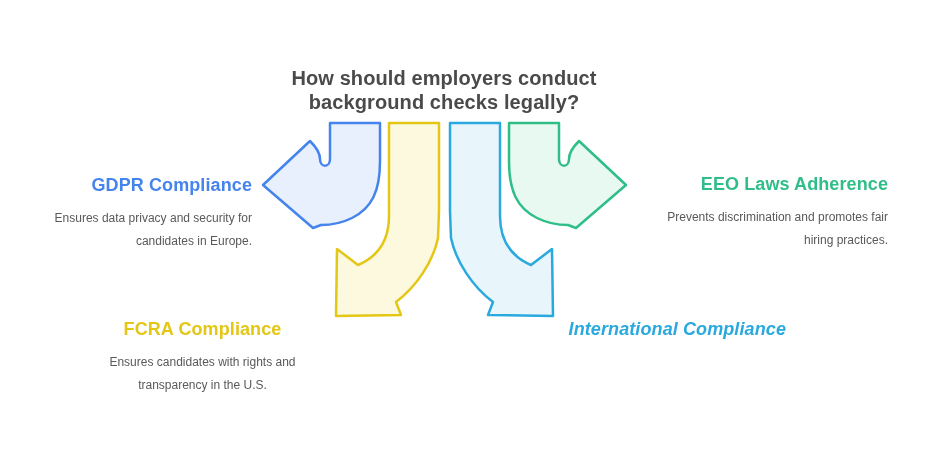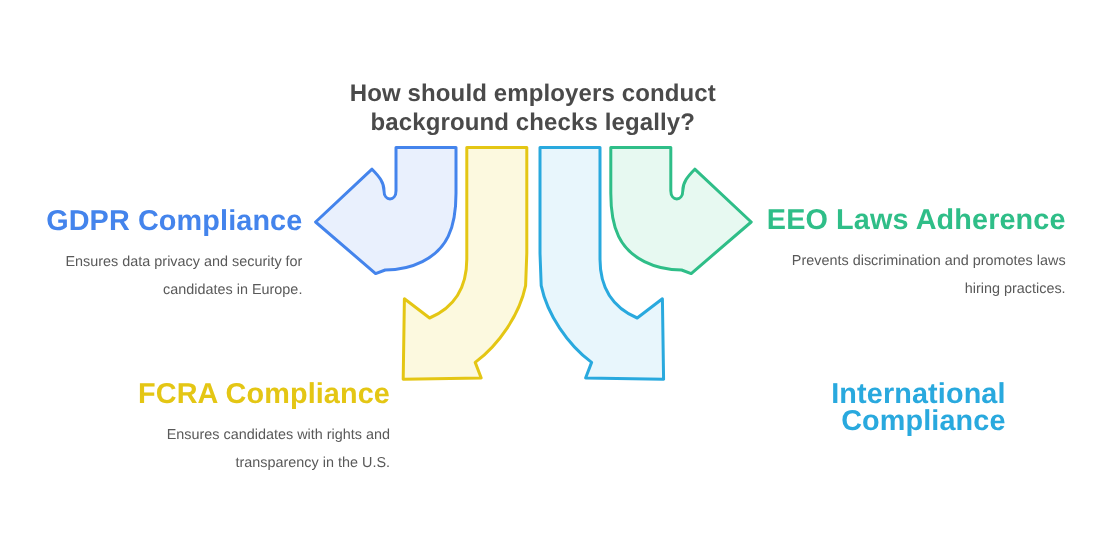--- a/index.html
+++ b/index.html
@@ -23,38 +23,38 @@
     letter-spacing:.1px;
   }
   #arrows{position:absolute;left:0;top:0;}
   #arrows path{stroke-width:2.5;stroke-linejoin:round;stroke-linecap:round;}
   .arrow-blue  {stroke:var(--blue);  fill:var(--blue_fill);}
   .arrow-yellow{stroke:var(--yellow);fill:var(--yellow_fill);}
   .arrow-cyan  {stroke:var(--cyan);  fill:var(--cyan_fill);}
   .arrow-green {stroke:var(--green); fill:var(--green_fill);}
   .item{position:absolute;}
   .item .label{
-    font-size:24px;line-height:22px;font-weight:700;
+    font-size:18px;line-height:22px;font-weight:700;
     margin:0 0 11px 0;letter-spacing:.1px;
   }
   .item .desc{
     font-size:12px;line-height:23px;
     color:var(--body_color,#595959);
     margin:0;
   }
   .align-right{text-align:right;}
   .align-left{text-align:right;}
   .label-blue  {color:var(--blue);}
   .label-yellow{color:var(--yellow);}
   .label-cyan  {color:var(--cyan);}
   .label-green {color:var(--green);}
   .item-gdpr {right:674px;top:158px;width:245px;}
-  .item-fcra {right:601px;top:302px;width:245px;}
+  .item-fcra {right:601px;top:302px;width:245px;text-align:center;}
   .item-eeo  {left:638px;top:157px;width:250px;}
-  .item-intl {left:588px;top:302px;width:250px;}
+  .item-intl {left:536px;top:302px;width:250px;font-style:italic;}
 </style>
 </head>
 <body>
 
 <div id="canvas">
 
   <div class="title">How should employers conduct background checks legally?</div>
 
   <svg id="arrows" width="926" height="459" viewBox="0 0 926 459" aria-hidden="true">
 
@@ -94,16 +94,16 @@
     <div class="label label-yellow">FCRA Compliance</div>
     <p class="desc">Ensures candidates with rights and transparency in the U.S.</p>
   </div>
 
   <div class="item item-intl align-left">
     <div class="label label-cyan">International Compliance</div>
   </div>
 
   <div class="item item-eeo align-left">
     <div class="label label-green">EEO Laws Adherence</div>
-    <p class="desc">Prevents discrimination and promotes laws hiring practices.</p>
+    <p class="desc">Prevents discrimination and promotes fair hiring practices.</p>
   </div>
 
 </div>
 
 </body></html>

